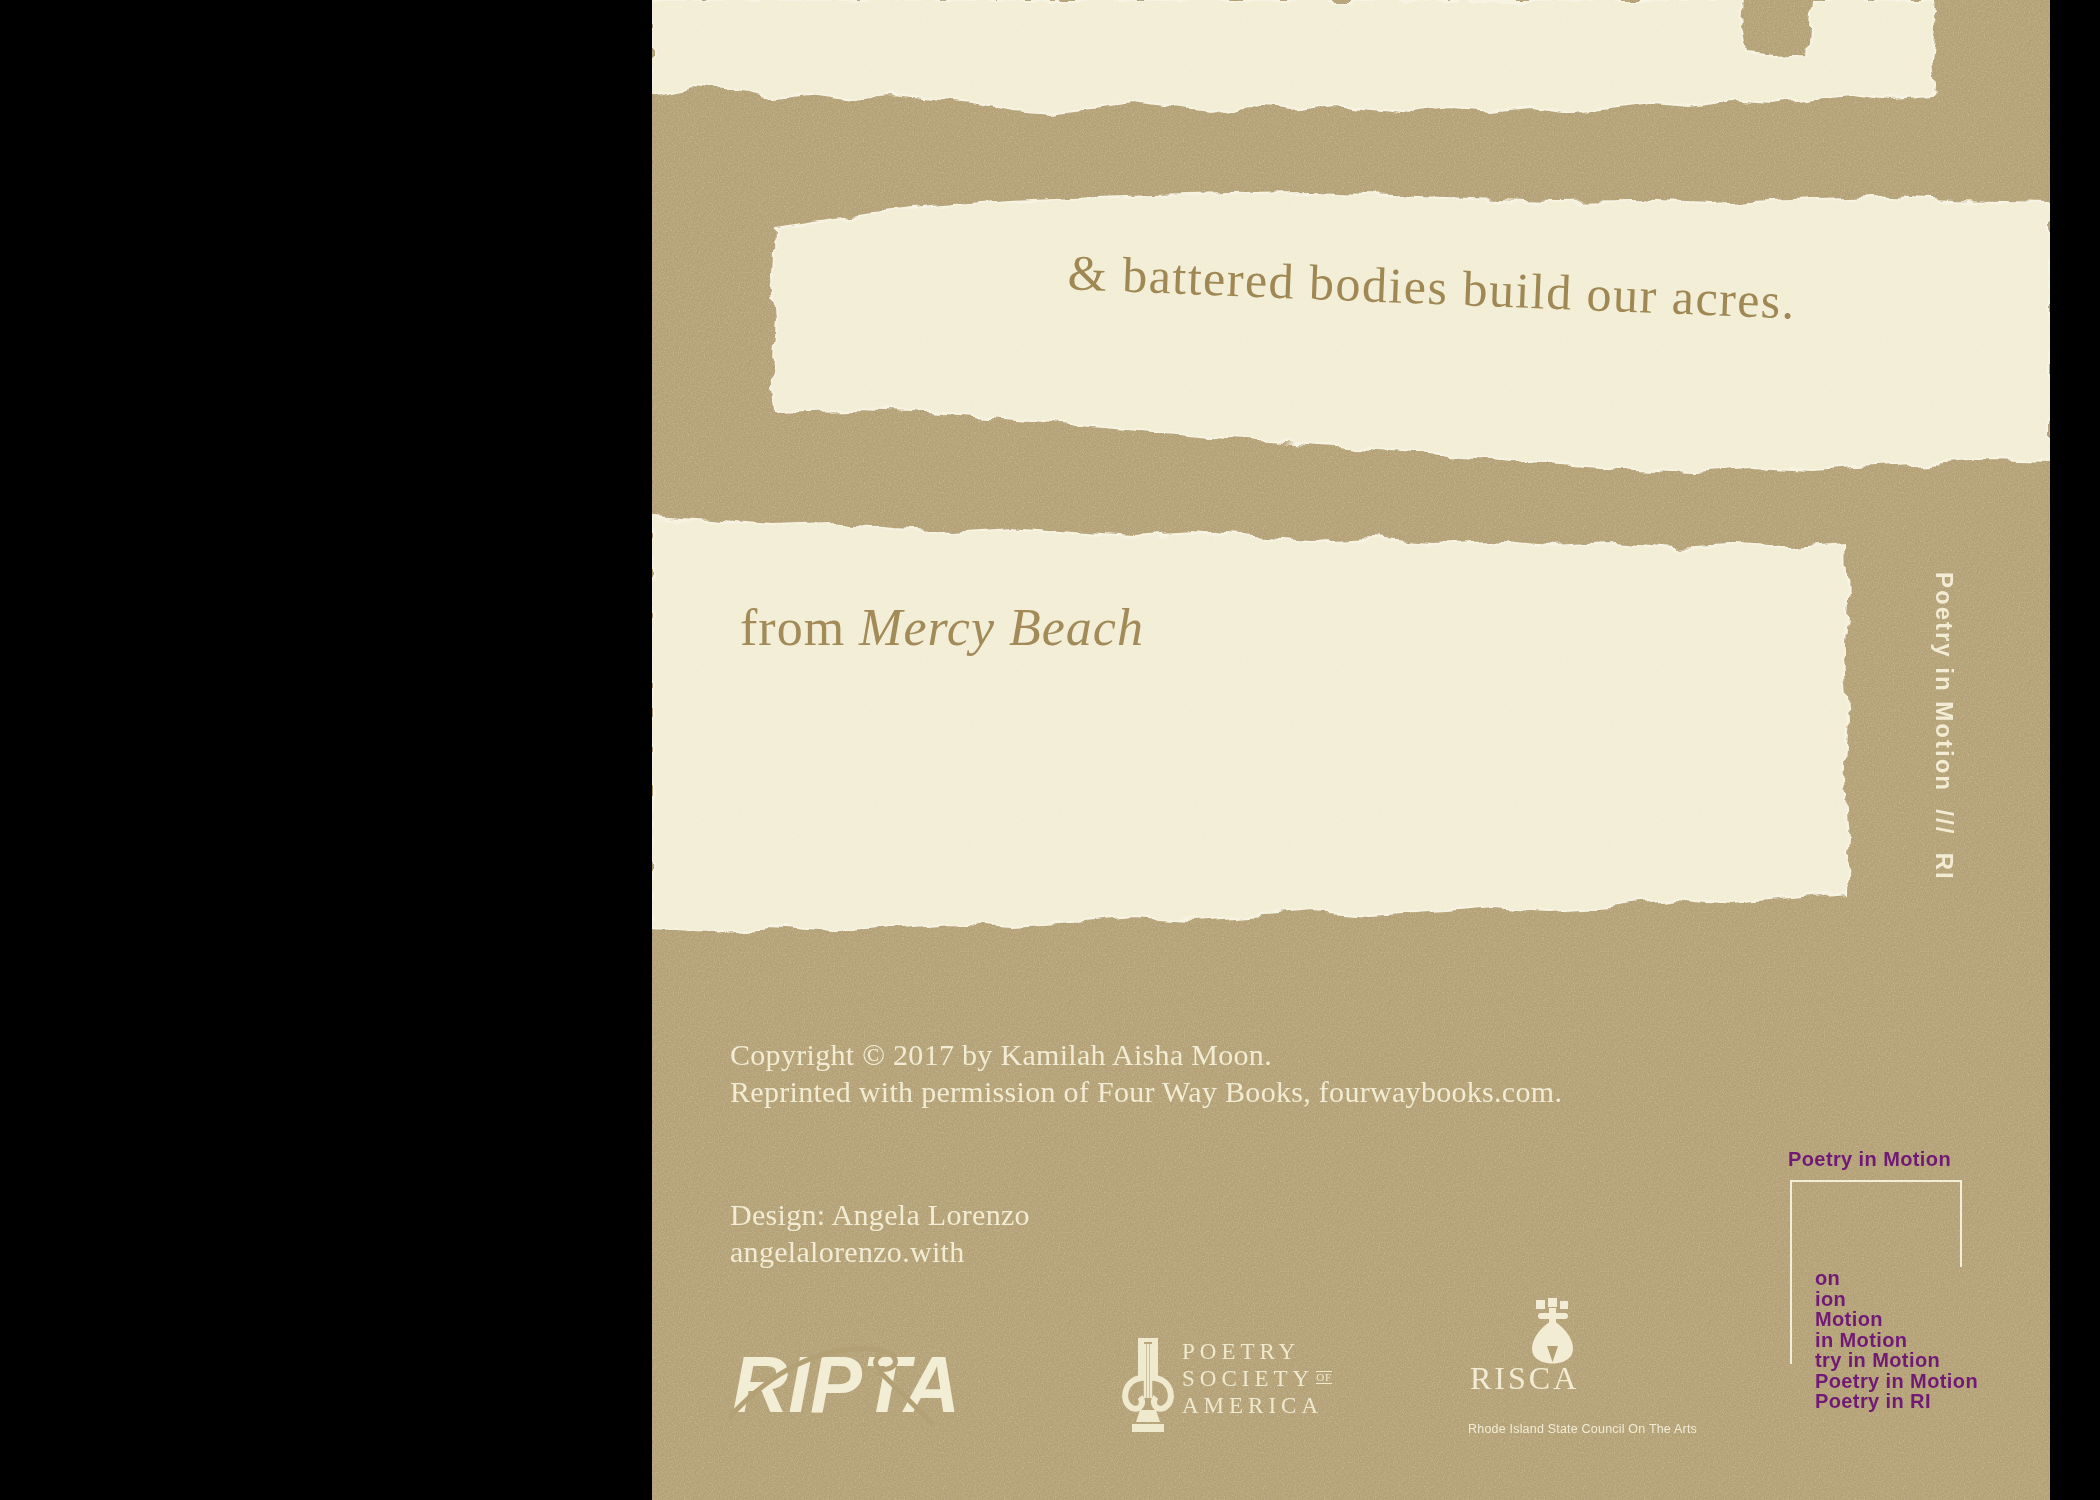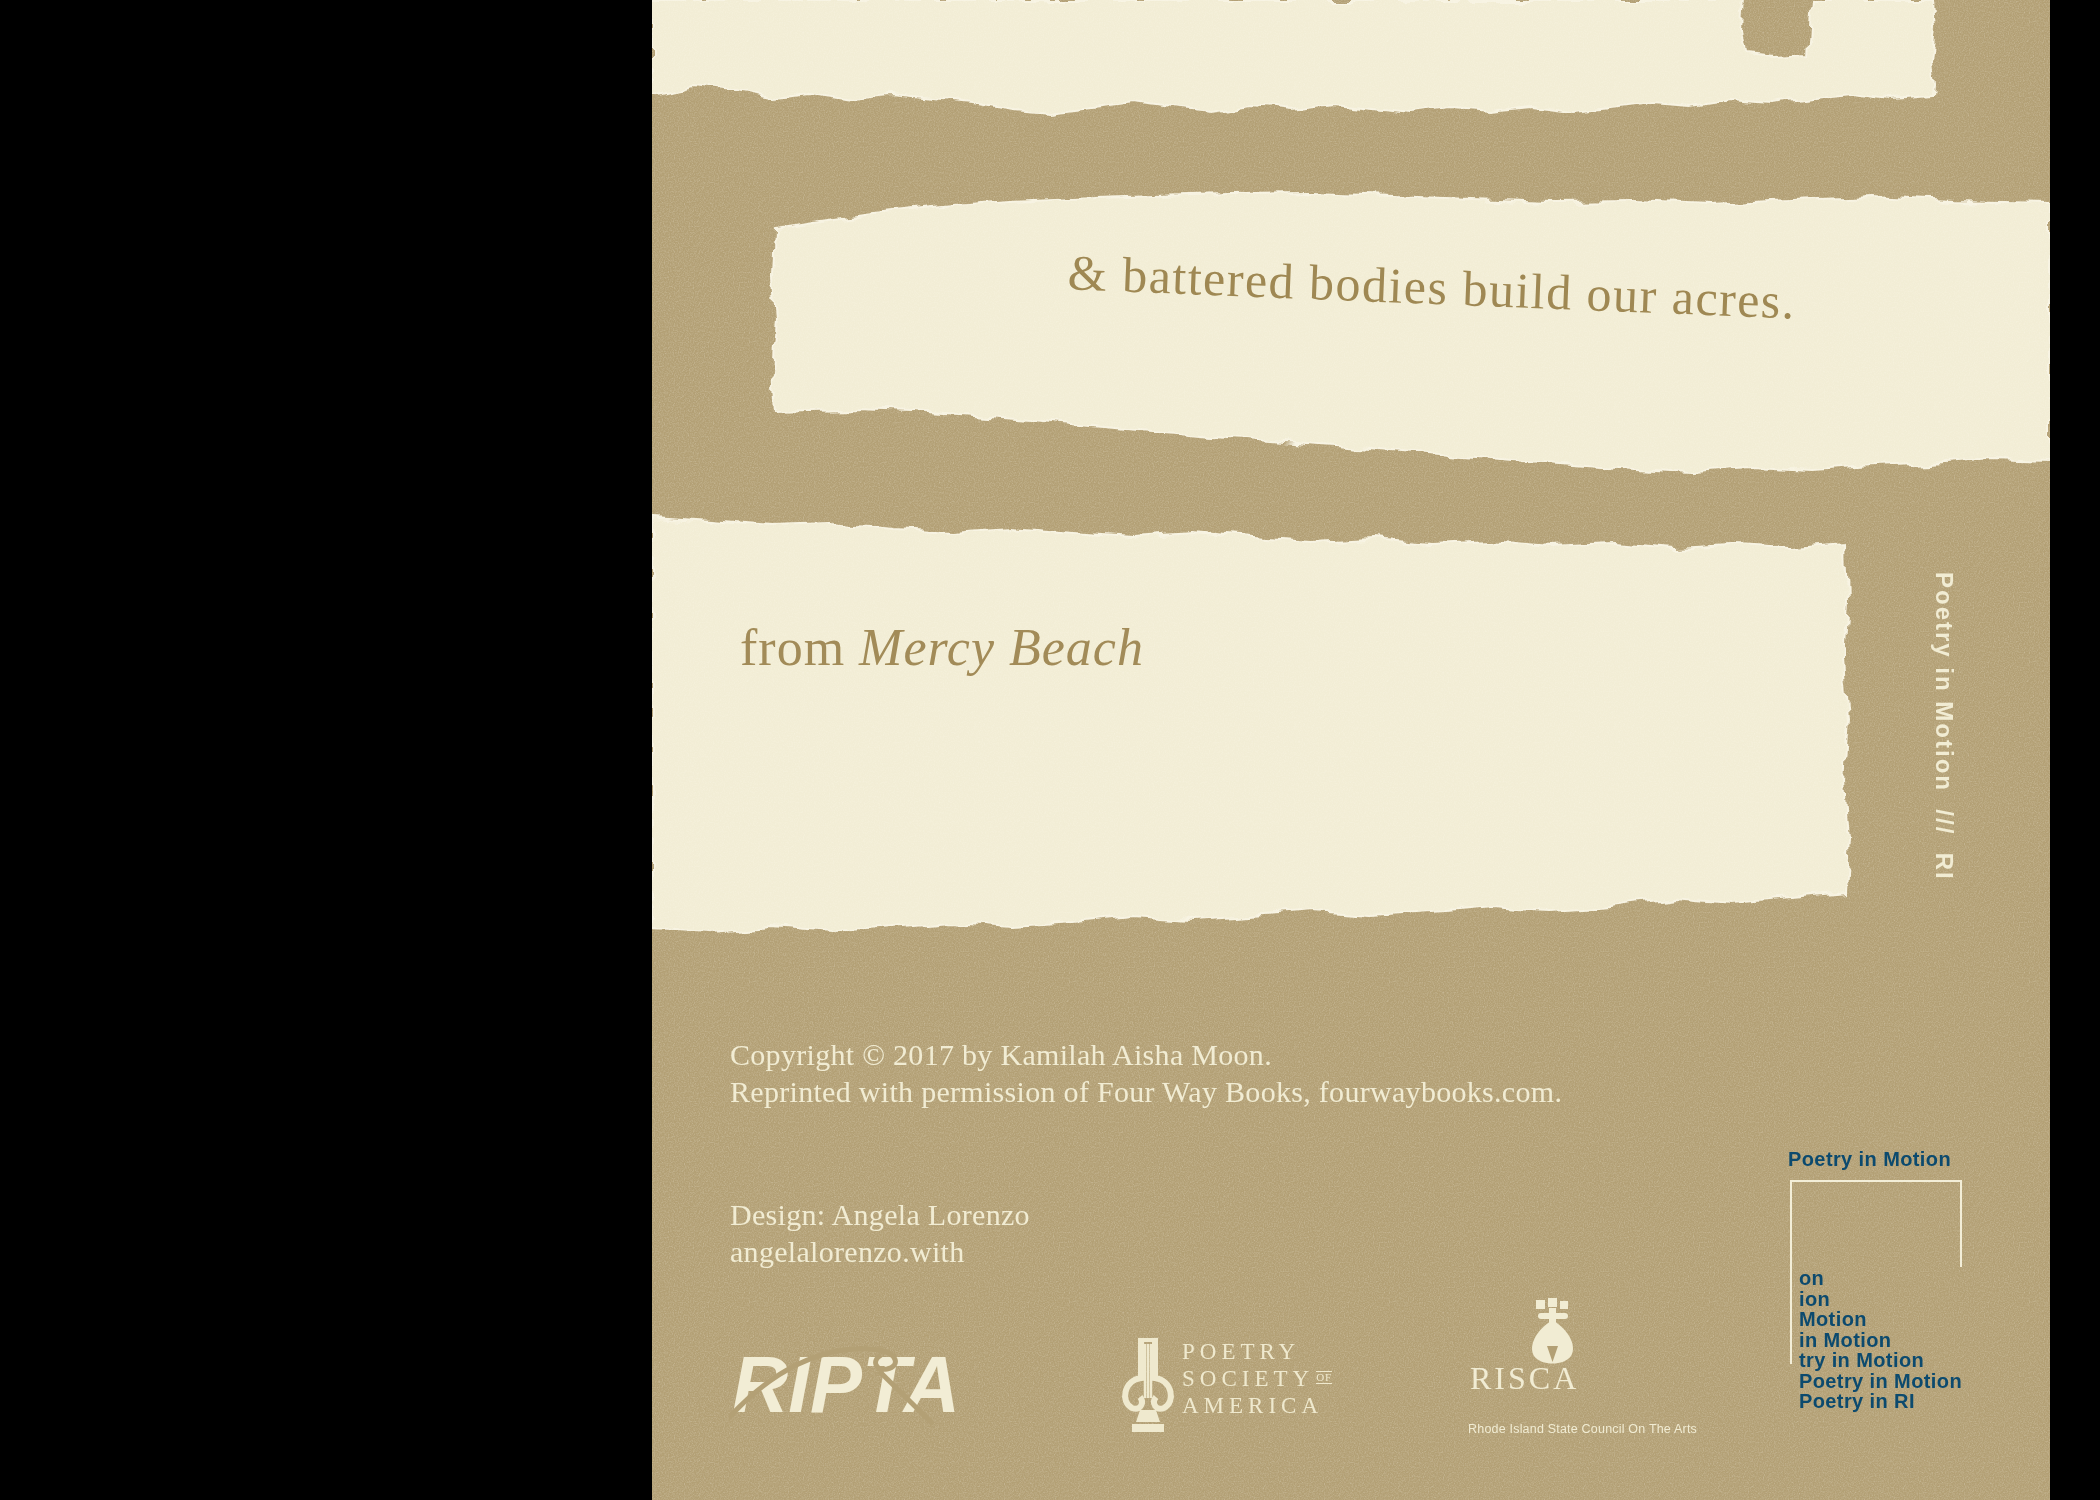--- a/index.html
+++ b/index.html
@@ -4,21 +4,21 @@
 <style>
   html,body{margin:0;padding:0;background:#000;}
   .stage{position:relative;width:2100px;height:1500px;background:#000;overflow:hidden;
          font-family:"Liberation Serif",serif;}
   .poster{position:absolute;left:652px;top:0;width:1398px;height:1500px;background:#b3a075;overflow:hidden;}
   .strips-svg{position:absolute;left:0;top:0;width:1398px;height:1500px;display:block;}
 
   .poem-line{position:absolute;left:300px;top:258px;width:960px;text-align:center;
              font-size:50px;letter-spacing:1.5px;color:#9f8853;transform:rotate(2.3deg);
              font-family:"Liberation Serif",serif;}
-  .attribution{position:absolute;left:88px;top:598px;font-size:52px;letter-spacing:1px;color:#a28b58;margin-top:20px;}
+  .attribution{position:absolute;left:88px;top:598px;font-size:52px;letter-spacing:1px;color:#a28b58;}
   .attribution .work{font-style:italic;}
   .author{position:absolute;left:462px;top:728px;font-size:54px;letter-spacing:4px;color:#a28b58;}
 
   .side-banner{position:absolute;left:1278px;top:572px;writing-mode:vertical-rl;white-space:pre;
                font-family:"Liberation Sans",sans-serif;font-weight:bold;font-size:24px;
                letter-spacing:2px;color:#f1ecd3;}
 
   .credits{position:absolute;left:78px;top:1036px;font-size:30px;line-height:37px;
            letter-spacing:.3px;color:#f1ecd3;}
   .design-credit{position:absolute;left:78px;top:1196px;font-size:30px;line-height:37px;
@@ -31,22 +31,22 @@
             font-size:23px;line-height:27px;letter-spacing:5px;color:#efe9ce;}
   .psa-of{display:inline-block;font-size:11px;letter-spacing:1px;border-top:1px solid #efe9ce;
           border-bottom:1px solid #efe9ce;line-height:11px;vertical-align:5px;margin-left:2px;}
   .risca{position:absolute;left:816px;top:1298px;width:210px;height:150px;color:#f1ecd3;}
   .risca-icon{position:absolute;left:56px;top:0;width:58px;height:68px;}
   .risca-word{position:absolute;left:2px;top:62px;font-family:"Liberation Serif",serif;
               font-size:32px;letter-spacing:3px;}
   .risca-tag{position:absolute;left:0;top:124px;font-family:"Liberation Sans",sans-serif;
              font-size:12.5px;letter-spacing:.2px;white-space:nowrap;}
 
-  .pim{position:absolute;left:0;top:0;width:100%;height:100%;color:#0c4a6e;
-       font-family:"Liberation Sans",sans-serif;font-weight:bold;}
+  .pim{position:absolute;left:0;top:0;width:100%;height:100%;color:#701a75;
+       font-family:"Liberation Sans",sans-serif;font-weight:bold;padding-left:16px;}
   .pim-heading{position:absolute;left:1136px;top:1148px;font-size:20px;letter-spacing:.4px;}
   .pim-square{position:absolute;left:1138px;top:1180px;width:170px;height:182px;
               border-top:2px solid #f3eed8;border-left:2px solid #f3eed8;}
   .pim-square-right{position:absolute;left:1308px;top:1180px;width:0;height:87px;
               border-right:2px solid #f3eed8;}
   .pim-lines{position:absolute;right:88px;top:1268px;text-align:left;font-size:20px;
              line-height:20.5px;letter-spacing:.4px;}
 </style>
 </head>
 <body>

